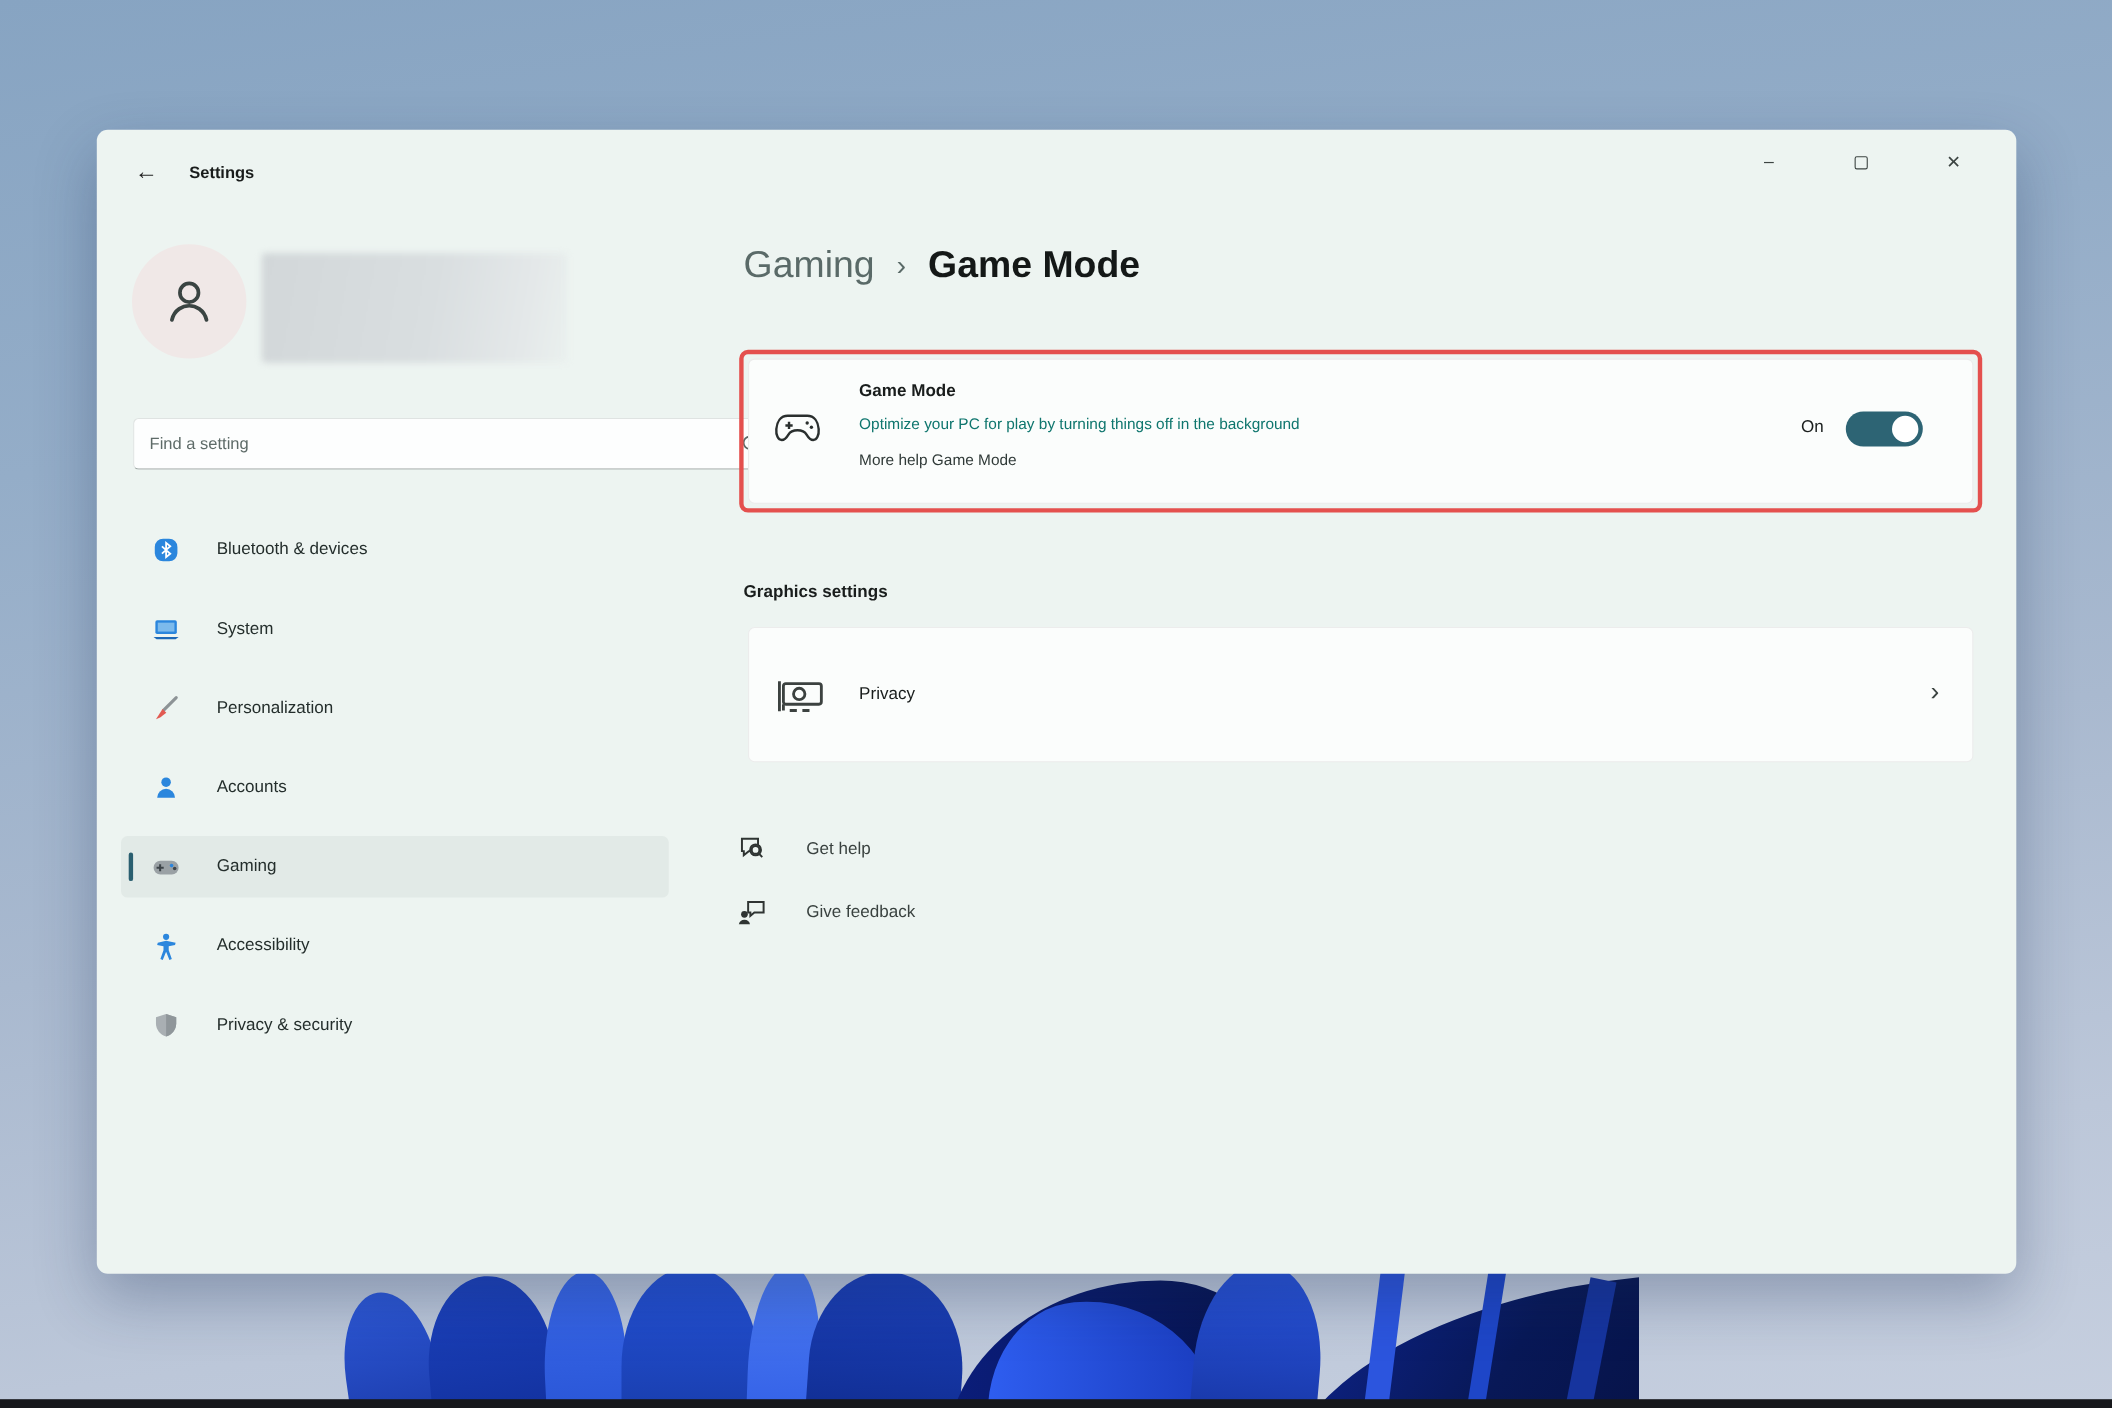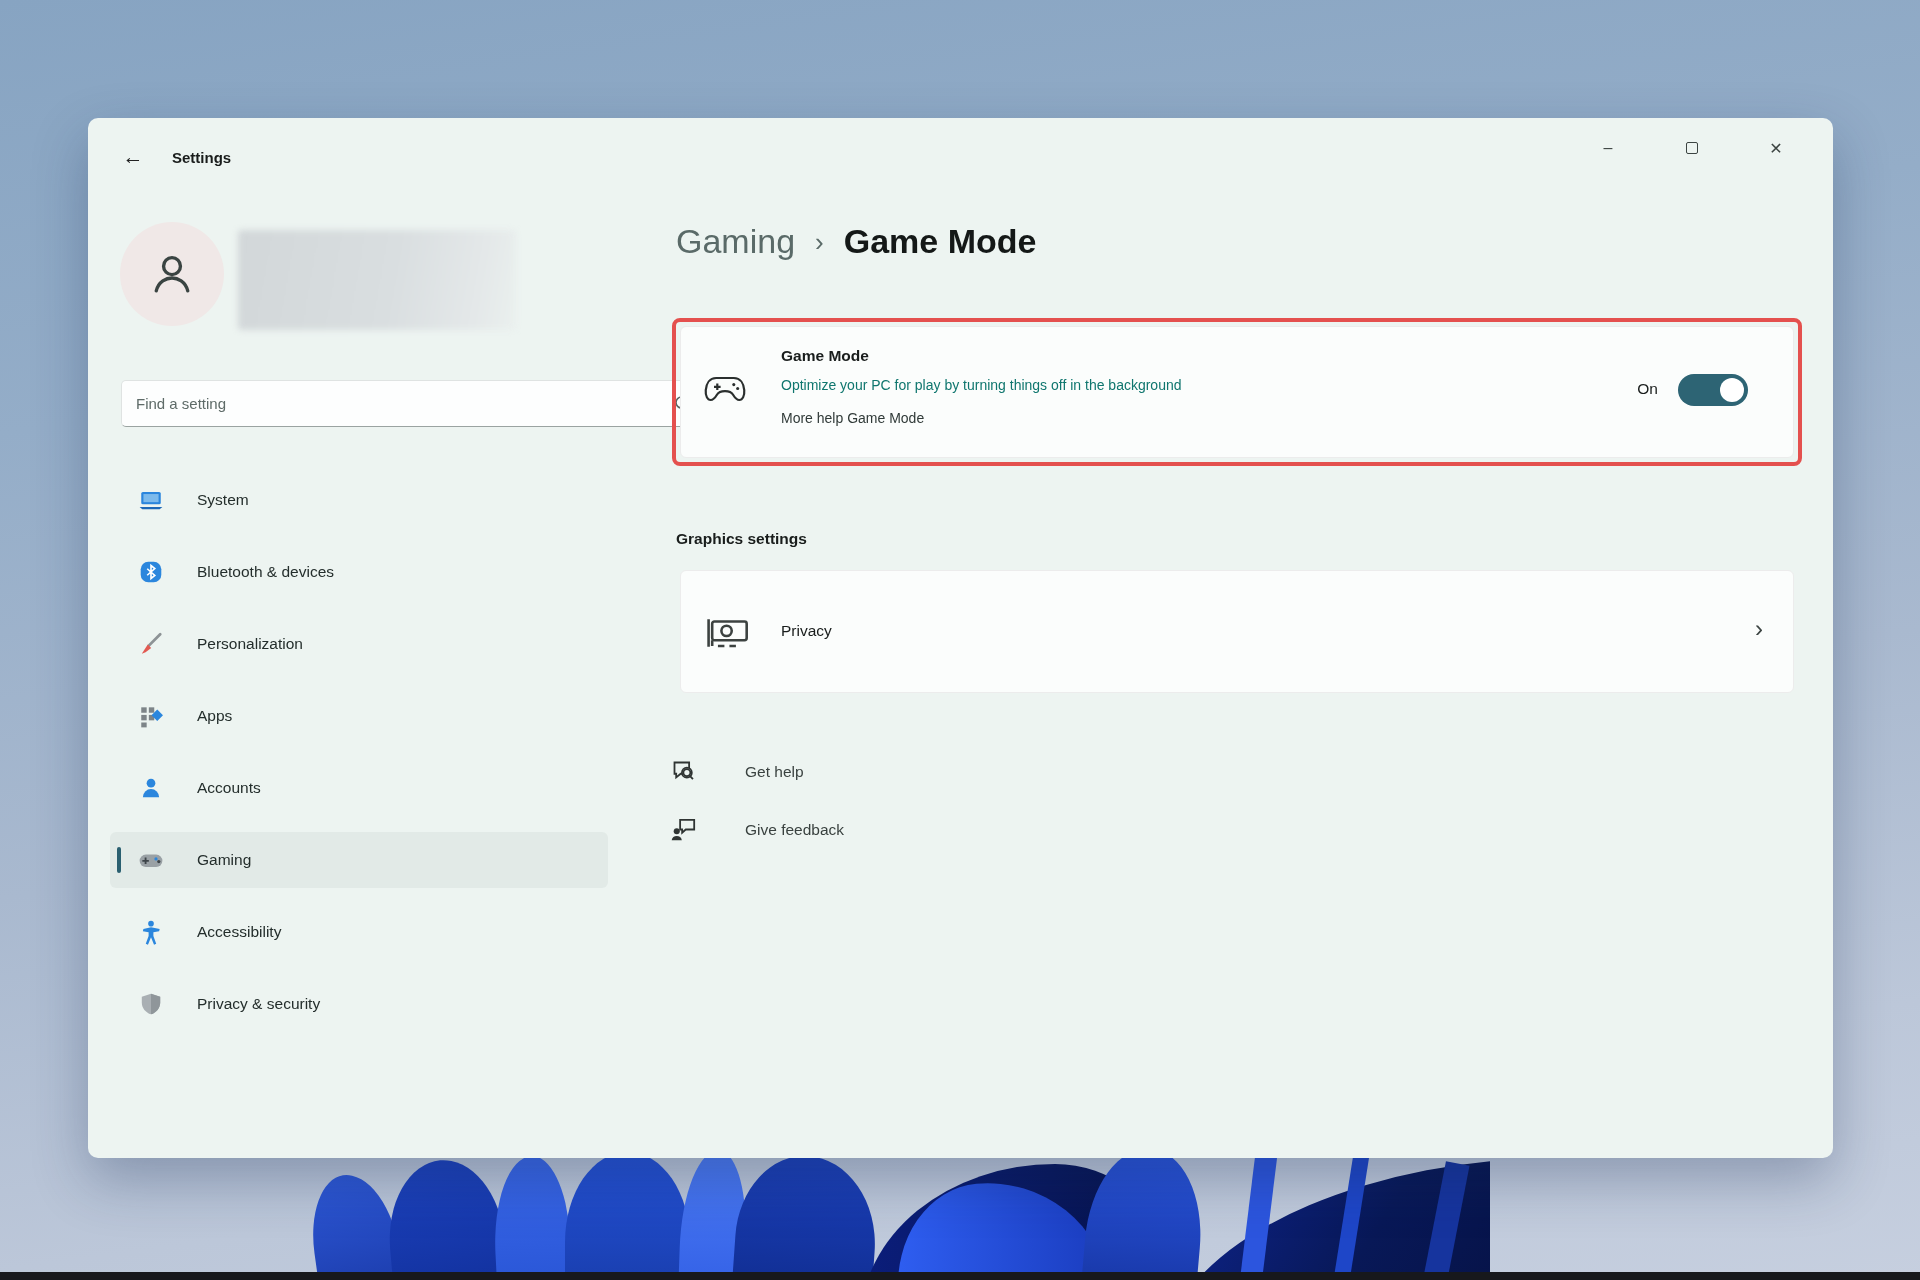--- a/index.html
+++ b/index.html
@@ -81,21 +81,21 @@
   .gm-on { position:absolute; right:135px; top:53px; font-size:15.5px; color:#191d1c; }
   .toggle { position:absolute; right:45px; top:47px; width:70px; height:32px; border-radius:16px; background:#2d6474; cursor:pointer; }
   .toggle .knob { position:absolute; right:4px; top:4px; width:24px; height:24px; border-radius:50%; background:#ffffff; }
 
   .related-heading { position:absolute; left:588px; top:412px; font-size:15.5px; font-weight:bold; color:#191d1c; }
   .rel-card { position:absolute; left:592px; top:452px; width:1114px; height:123px; background:#fbfdfc; border:1px solid #ececec; border-radius:6px; cursor:pointer; }
   .rel-ico { position:absolute; left:24px; top:44px; width:46px; height:36px; }
   .rel-label { position:absolute; left:100px; top:51px; font-size:15.5px; color:#191d1c; }
   .rel-chevron { position:absolute; right:30px; top:44px; font-size:24px; color:#3c4442; }
 
-  .foot-link { position:absolute; display:flex; align-items:center; gap:48px; cursor:pointer;justify-content:flex-end; }
+  .foot-link { position:absolute; display:flex; align-items:center; gap:36px; cursor:pointer;justify-content:flex-end; }
   .fl-help { left:582px; top:640px; }
   .fl-feedback { left:582px; top:698px; }
   .fl-ico { width:27px; height:27px; flex:0 0 auto; }
   .fl-label { font-size:15.5px; font-weight:500; color:#39413f; }
 </style>
 </head>
 <body>
 
 <div class="bloom">
   <div class="pt p1"></div>
@@ -143,57 +143,44 @@
     <svg class="search-glyph" viewBox="0 0 20 20" fill="none" stroke="#5a6664" stroke-width="1.6">
       <circle cx="8.5" cy="8.5" r="5.5"></circle>
         <path d="M12.8 12.8L17.5 17.5"></path>
     </svg>
   </div>
 
   <div class="nav">
 
     <div class="nav-item">
       <svg class="nav-ico" viewBox="0 0 24 24">
+        <rect x="2.5" y="2.5" width="19" height="19" rx="7" fill="#2b86dd"></rect>
+        <path d="M8.5 9L15.5 15.2 12 18V6l3.5 2.8L8.5 15" stroke="#fff" stroke-width="1.5" fill="none"></path>
+      </svg>
+      <span class="nav-label">Bluetooth &amp; devices</span>
+    </div>
+
+    <div class="nav-item">
+      <svg class="nav-ico" viewBox="0 0 24 24">
         <rect x="3" y="4.5" width="18" height="11.5" rx="1.5" fill="#2b86dd"></rect>
           <rect x="5" y="6.5" width="14" height="7.5" fill="#7cbaec"></rect>
           <path d="M1.5 18.5h21L20 20.5H4z" fill="#1d68b7"></path>
       </svg>
       <span class="nav-label">System</span>
     </div>
 
-    <div class="nav-item">
-      <svg class="nav-ico" viewBox="0 0 24 24">
-        <rect x="2.5" y="2.5" width="19" height="19" rx="7" fill="#2b86dd"></rect>
-        <path d="M8.5 9L15.5 15.2 12 18V6l3.5 2.8L8.5 15" stroke="#fff" stroke-width="1.5" fill="none"></path>
-      </svg>
-      <span class="nav-label">Bluetooth &amp; devices</span>
-    </div>
-
 
     <div class="nav-item">
       <svg class="nav-ico" viewBox="0 0 24 24">
         <path d="M20.5 3L10 13.5" stroke="#8d9396" stroke-width="2.6" stroke-linecap="round"></path>
         <path d="M9 12.5l3.2 3.2-5.2 4L3.5 21z" fill="#e25a52"></path>
       </svg>
       <span class="nav-label">Personalization</span>
     </div>
 
-    <div class="nav-item">
-      <svg class="nav-ico" viewBox="0 0 24 24">
-        <g fill="#7d8488">
-          <rect x="3" y="4" width="5" height="5"></rect>
-            <rect x="10" y="4" width="5" height="5"></rect>
-          <rect x="3" y="11" width="5" height="5"></rect>
-            <rect x="10" y="11" width="5" height="5"></rect>
-          <rect x="3" y="18" width="5" height="4.5"></rect>
-        </g>
-        <rect x="14" y="7.5" width="7.5" height="7.5" transform="rotate(45 17.75 11.25)" fill="#2b86dd"></rect>
-      </svg>
-      <span class="nav-label">Apps</span>
-    </div>
 
     <div class="nav-item">
       <svg class="nav-ico" viewBox="0 0 24 24" fill="#2b86dd">
         <circle cx="12" cy="7.5" r="4"></circle>
           <path d="M4.5 20.5a7.5 7.5 0 0 1 15 0z"></path>
       </svg>
       <span class="nav-label">Accounts</span>
     </div>
 
 

